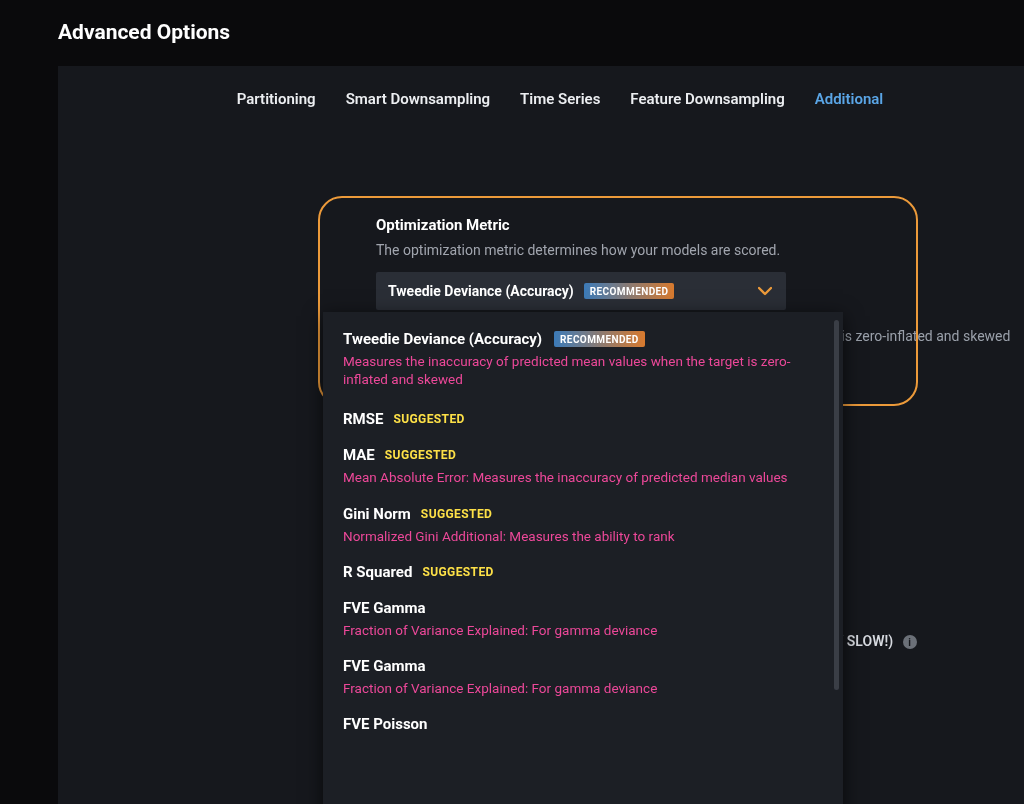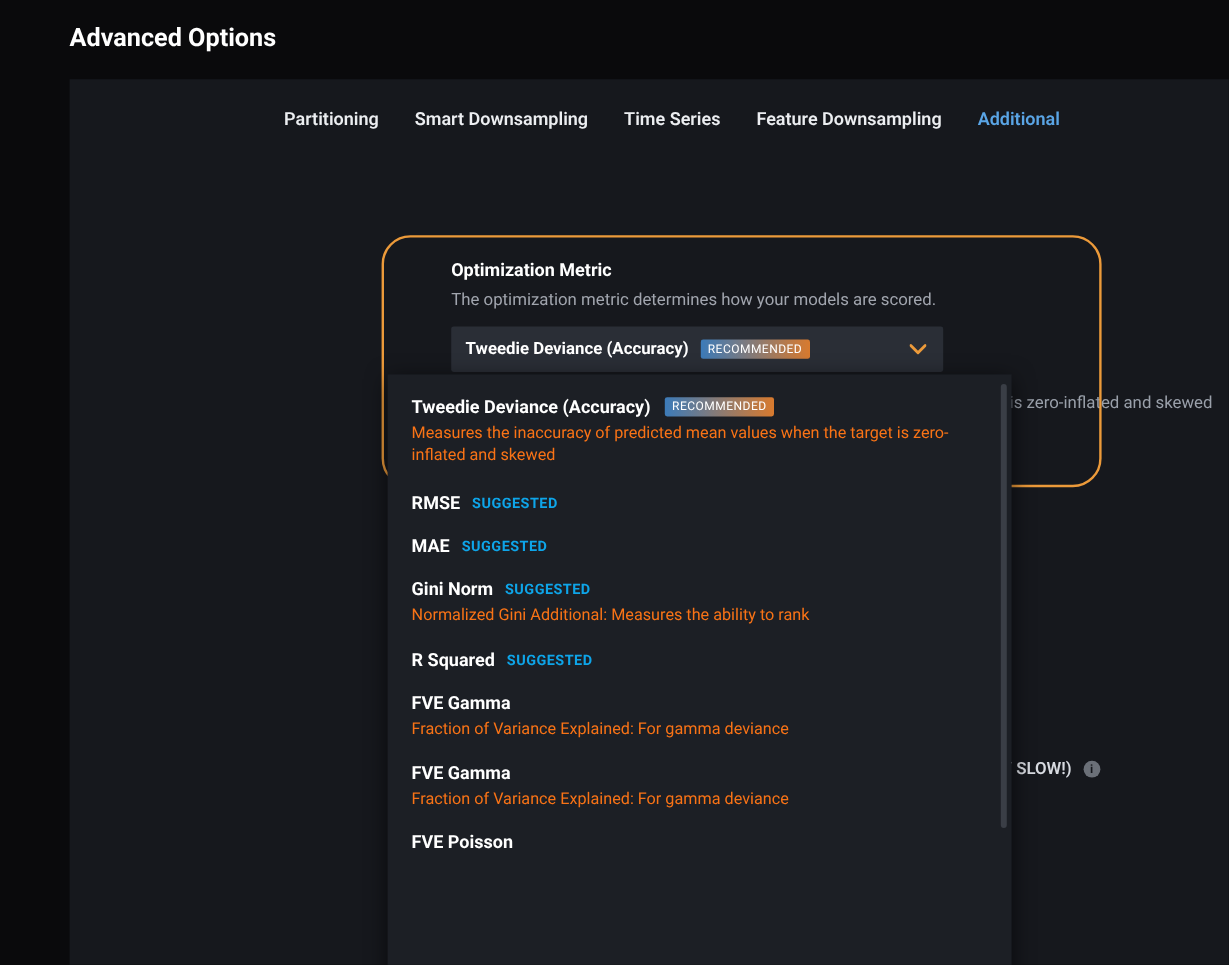--- a/index.html
+++ b/index.html
@@ -93,33 +93,33 @@
     top: 50%;
     transform: translateY(-50%);
   }
   .chevron svg { display: block; }
 
   .badge {
     display: inline-flex;
     align-items: center;
     height: 16px;
     font-size: 10px;
-    font-weight: 400;
+    font-weight: 700;
     letter-spacing: 0.4px;
     padding: 0 6px;
     border-radius: 2px;
     margin-left: 10px;
     vertical-align: middle;
   }
   .badge.recommended {
     color: #ffffff;
     background: linear-gradient(90deg, #3c7bb9 0%, #d87a2e 100%);
   }
   .badge.suggested-tag {
-    color: #0ea5e9;
+    color: #fde047;
     font-size: 12px;
     font-weight: 700;
     background: transparent;
     padding: 0;
     height: auto;
   }
 
   .bg-text {
     position: absolute;
     font-size: 14px;
@@ -156,21 +156,21 @@
   .opt-title {
     font-size: 15px;
     font-weight: 700;
     color: #ffffff;
     display: flex;
     align-items: center;
   }
   .opt-desc {
     margin-top: 4px;
     font-size: 13.5px;
-    color: #f97316;
+    color: #ec4899;
     line-height: 1.35;
     max-width: 460px;
   }
   .first-opt-spacer { margin-bottom: 22px; }
 
   .info-icon {
     display: inline-flex;
     width: 14px; height: 14px;
     border-radius: 50%;
     background: #6b7078;
@@ -240,20 +240,21 @@
             <span>RMSE</span>
             <span class="badge suggested-tag">SUGGESTED</span>
           </div>
         </div>
 
         <div class="opt">
           <div class="opt-title">
             <span>MAE</span>
             <span class="badge suggested-tag">SUGGESTED</span>
           </div>
+          <div class="opt-desc">Mean Absolute Error: Measures the inaccuracy of predicted median values</div>
         </div>
 
         <div class="opt">
           <div class="opt-title">
             <span>Gini Norm</span>
             <span class="badge suggested-tag">SUGGESTED</span>
           </div>
           <div class="opt-desc">Normalized Gini Additional: Measures the ability to rank</div>
         </div>
 

